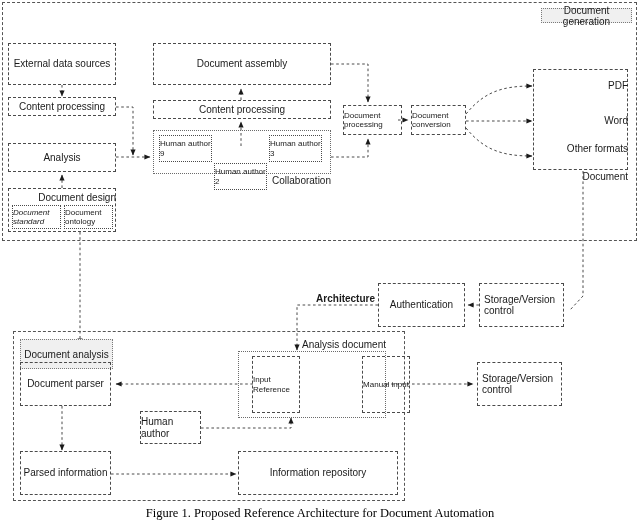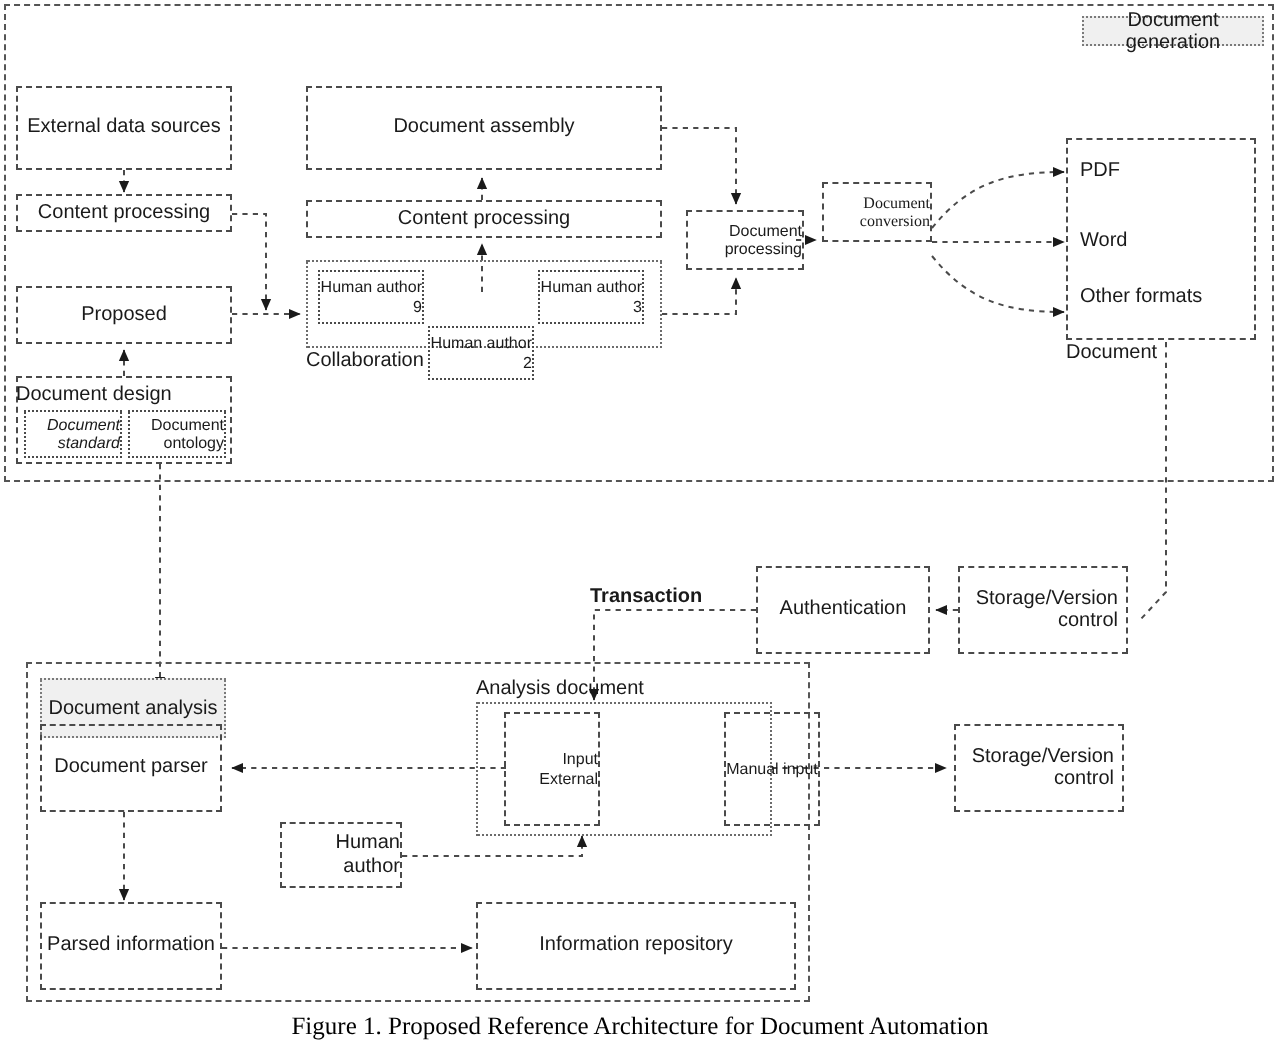--- a/index.html
+++ b/index.html
@@ -3,28 +3,28 @@
 <meta charset="utf-8">
 <style>
   html,body{margin:0;padding:0;background:#ffffff;}
   body{width:640px;height:527px;position:relative;overflow:hidden;
        font-family:"Liberation Sans",sans-serif;color:#1a1a1a;}
 
   
   .box{position:absolute;box-sizing:border-box;
        border:1px dashed #4a4a4a;background:transparent;
        display:flex;align-items:center;justify-content:center;
-       text-align:right;line-height:1.15;}
+       text-align:left;line-height:1.15;}
   .box.dotted{border-style:dotted;}
   .group{position:absolute;box-sizing:border-box;
          border:1px dotted #6b6b6b;background:transparent;}
   .region{position:absolute;box-sizing:border-box;
           border:1px dashed #555;background:transparent;}
 
-  .lbl{position:absolute;box-sizing:border-box;text-align:left;
+  .lbl{position:absolute;box-sizing:border-box;text-align:right;
        line-height:1.15;color:#1a1a1a;}
 
   .tag{position:absolute;box-sizing:border-box;
        border:1px dotted #7a7a7a;background:#f0f0f0;
        display:flex;align-items:center;justify-content:center;
        text-align:center;}
 
   
   .f8{font-size:8px;}
   .f9{font-size:10px;}
@@ -90,65 +90,65 @@
 </svg>
 
 <div class="region" style="left:2px;top:2px;width:635px;height:239px;"></div>
 
 <div class="tag f9" style="left:541px;top:8px;width:91px;height:15px;">Document generation</div>
 
 <div class="box f9" style="left:8px;top:43px;width:108px;height:42px;">External data sources</div>
 
 <div class="box f9" style="left:8px;top:97px;width:108px;height:19px;">Content processing</div>
 
-<div class="box f9" style="left:8px;top:143px;width:108px;height:29px;">Proposed</div>
+<div class="box f9" style="left:8px;top:143px;width:108px;height:29px;">Analysis</div>
 
 <div class="box" style="left:8px;top:188px;width:108px;height:44px;display:block;"></div>
 <div class="lbl f9" style="left:8px;top:192px;width:108px;">Document design</div>
 <div class="box dotted f8" style="left:12px;top:205px;width:49px;height:24px;font-style:italic;">Document standard</div>
 <div class="box dotted f8" style="left:64px;top:205px;width:49px;height:24px;">Document ontology</div>
 
 <div class="box f9" style="left:153px;top:43px;width:178px;height:42px;">Document assembly</div>
 
 <div class="box f9" style="left:153px;top:100px;width:178px;height:19px;">Content processing</div>
 
 <div class="group" style="left:153px;top:130px;width:178px;height:44px;"></div>
 <div class="box dotted f8" style="left:159px;top:135px;width:53px;height:27px;">Human author 9</div>
 <div class="box dotted f8" style="left:214px;top:135px;width:53px;height:27px;margin-top:28px;">Human author 2</div>
 <div class="box dotted f8" style="left:269px;top:135px;width:53px;height:27px;">Human author 3</div>
 <div class="lbl f9" style="left:153px;top:175px;width:178px;">Collaboration</div>
 
 <div class="box f8" style="left:343px;top:105px;width:59px;height:30px;">Document processing</div>
 
-<div class="box f8" style="left:411px;top:91px;width:55px;height:30px;font-family:Liberation Serif, serif;">Document conversion</div>
+<div class="box f8" style="left:411px;top:105px;width:55px;height:30px;">Document conversion</div>
 
 <div class="box" style="left:533px;top:69px;width:95px;height:101px;display:block;"></div>
 <div class="lbl f9" style="left:540px;top:80px;width:88px;">PDF</div>
 <div class="lbl f9" style="left:540px;top:115px;width:88px;">Word</div>
 <div class="lbl f9" style="left:540px;top:143px;width:88px;">Other formats</div>
 <div class="lbl f9" style="left:533px;top:171px;width:95px;">Document</div>
 
-<div class="lbl f9" style="left:295px;top:293px;width:80px;font-weight:bold;">Transaction</div>
+<div class="lbl f9" style="left:295px;top:293px;width:80px;font-weight:bold;">Architecture</div>
 
 <div class="box f9" style="left:378px;top:283px;width:87px;height:44px;">Authentication</div>
 
 <div class="box f9" style="left:479px;top:283px;width:85px;height:44px;padding:0 4px;">Storage/Version control</div>
 
 <div class="region" style="left:13px;top:331px;width:392px;height:170px;"></div>
 
 <div class="tag f9" style="left:20px;top:339px;width:93px;height:30px;">Document analysis</div>
 
 <div class="box f9" style="left:20px;top:362px;width:91px;height:44px;">Document parser</div>
 
 <div class="box f9" style="left:20px;top:451px;width:91px;height:44px;">Parsed information</div>
 
 <div class="box f9" style="left:140px;top:411px;width:61px;height:33px;">Human author</div>
 
 <div class="box f9" style="left:238px;top:451px;width:160px;height:44px;">Information repository</div>
 
 <div class="lbl f9" style="left:238px;top:339px;width:148px;">Analysis document</div>
 <div class="group" style="left:238px;top:351px;width:148px;height:67px;"></div>
-<div class="box f8" style="left:252px;top:356px;width:48px;height:57px;">Input External</div>
+<div class="box f8" style="left:252px;top:356px;width:48px;height:57px;">Input Reference</div>
 <div class="box f8" style="left:319px;top:356px;width:48px;height:57px;margin-left:43px;">Manual input</div>
 
 <div class="box f9" style="left:477px;top:362px;width:85px;height:44px;padding:0 4px;">Storage/Version control</div>
 
 <div class="caption" style="top:506px;">Figure 1. Proposed Reference Architecture for Document Automation</div>
 
 </body></html>

